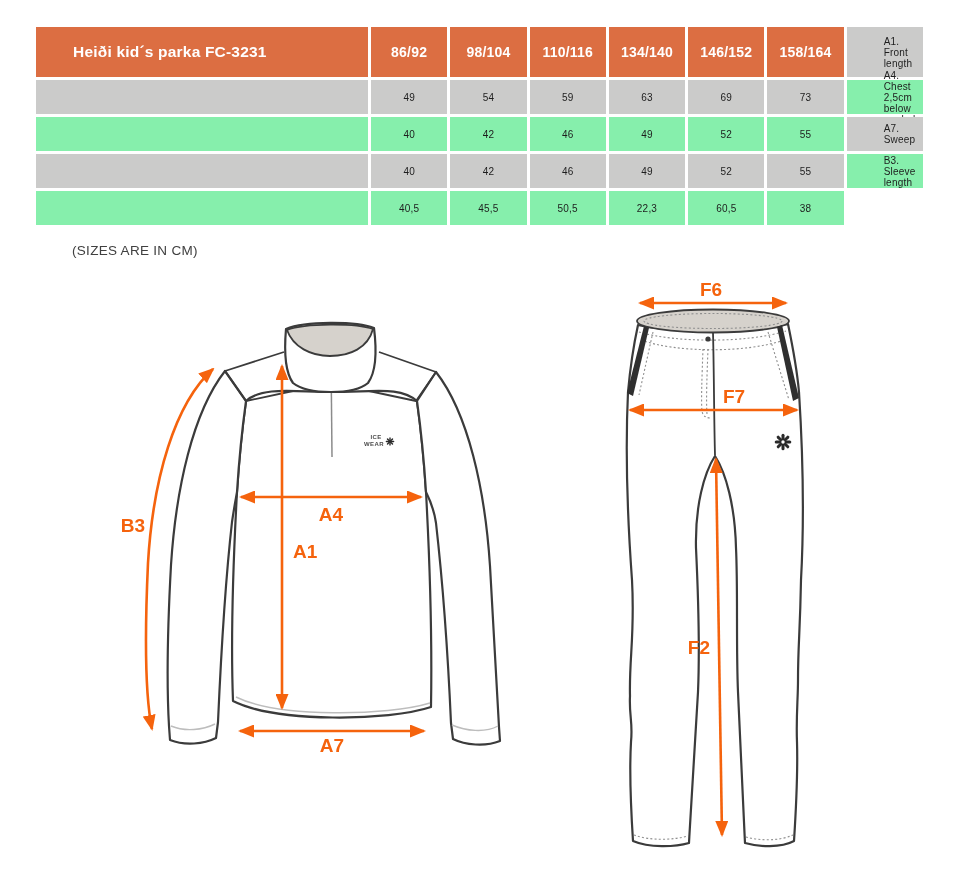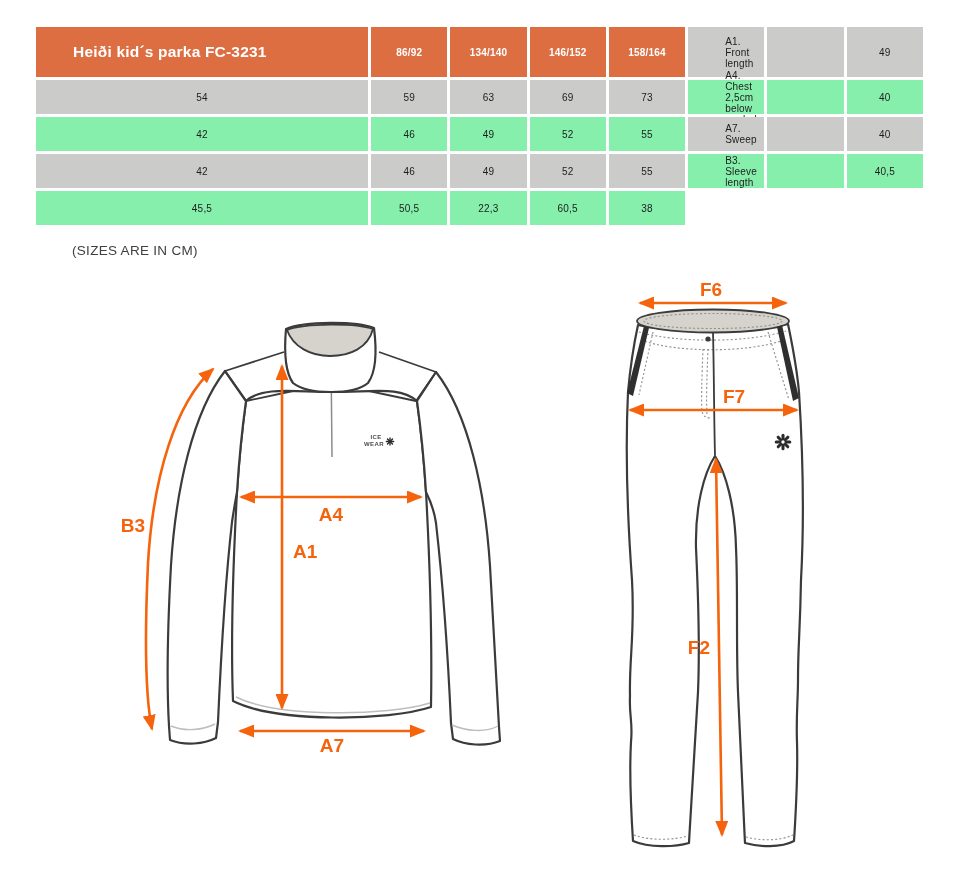--- a/index.html
+++ b/index.html
@@ -4,21 +4,21 @@
 <style>
   html,body{margin:0;padding:0;background:#fff;}
   .page{position:relative;width:957px;height:894px;background:#fff;overflow:hidden;
         font-family:"Liberation Sans",sans-serif;}
   
   .size-grid{position:absolute;left:36px;top:27px;width:887px;
              display:grid;grid-template-columns:332px repeat(7,1fr);
              grid-template-rows:50px repeat(4,34px);gap:3px;border-radius:25px;}
   .cell{display:flex;align-items:center;justify-content:center;
         font-size:10px;color:#1d1d1d;letter-spacing:.2px;}
-  .cell.head{background:#DC6E42;color:#fff;font-weight:700;font-size:10px;}
+  .cell.head{background:#DC6E42;color:#fff;font-weight:700;font-size:14px;}
   .cell.title-cell{justify-content:flex-start;padding-left:37px;font-size:15.5px;}
   .cell.label{justify-content:flex-start;padding-left:37px;}
   .cell.dark{background:#CBCBCA;}
   .cell.light{background:#86efac;}
   
   .note{position:absolute;left:72px;top:243px;color:#404040;font-size:13.5px;
         letter-spacing:.3px;}
   
   .sweater-svg{position:absolute;left:85px;top:285px;}
   .pants-svg{position:absolute;left:598px;top:280px;}
@@ -34,20 +34,22 @@
   .flake{stroke:#2B2B2B;stroke-linecap:round;}
 </style>
 </head>
 <body>
 
 <div class="page">
 
   <div class="size-grid" id="size-grid">
       <div class="cell head title-cell">Heiði kid´s parka FC-3231</div>
       <div class="cell head">86/92</div>
+      <div class="cell head">98/104</div>
+      <div class="cell head">110/116</div>
       <div class="cell head">134/140</div>
       <div class="cell head">146/152</div>
       <div class="cell head">158/164</div>
       <div class="cell label dark">A1. Front length</div>
       <div class="cell dark"></div>
       <div class="cell dark">49</div>
       <div class="cell dark">54</div>
       <div class="cell dark">59</div>
       <div class="cell dark">63</div>
       <div class="cell dark">69</div>

